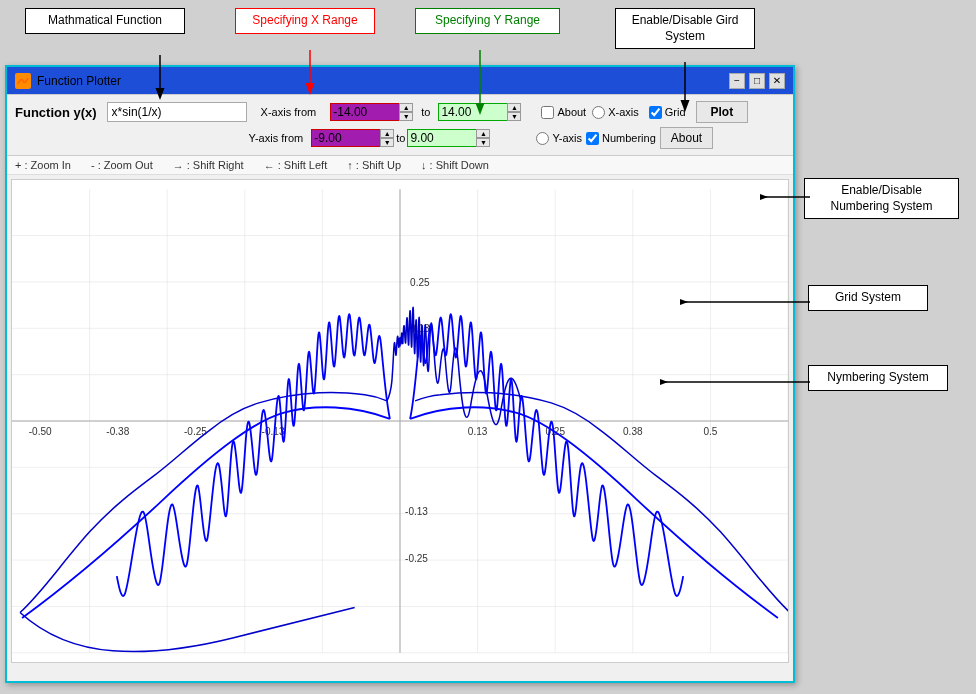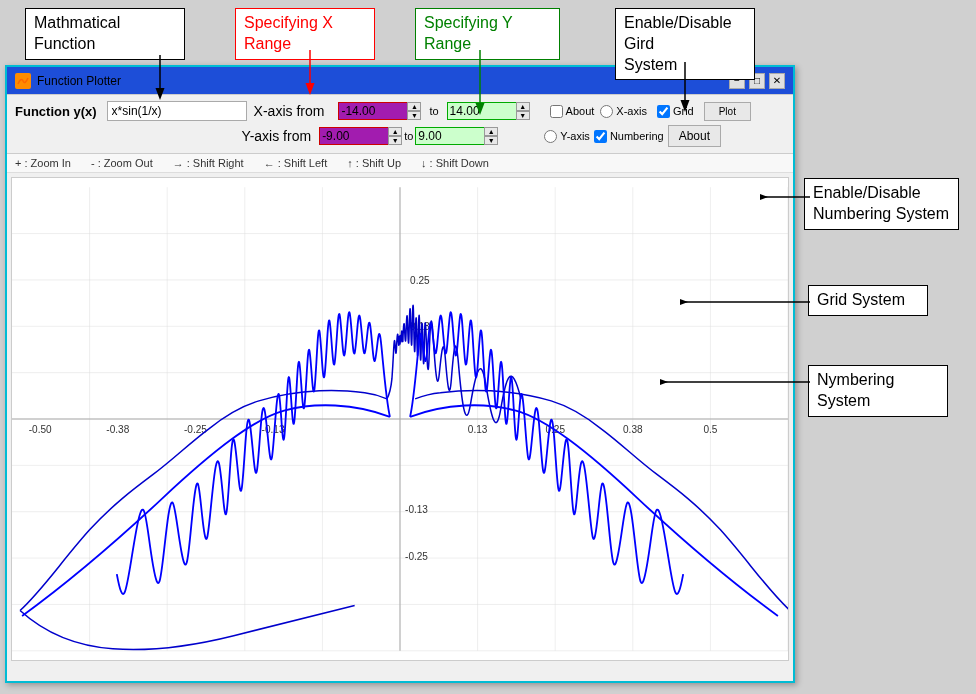--- a/index.html
+++ b/index.html
@@ -12,22 +12,22 @@
       overflow: hidden;
       position: relative;
     }
 
     
     .annotation-box {
       position: absolute;
       background: white;
       border: 1.5px solid black;
       padding: 4px 8px;
-      font-size: 16px;
-      text-align: left;
+      font-size: 12px;
+      text-align: center;
       line-height: 1.3;
       z-index: 10;
     }
 
     
     .window {
       position: absolute;
       top: 65px;
       left: 5px;
       width: 790px;
@@ -93,22 +93,22 @@
       white-space: nowrap;
     }
     .function-input {
       border: 1px solid #aaa;
       padding: 2px 4px;
       width: 140px;
       font-size: 12px;
       background: white;
     }
     .axis-from-label {
-      font-size: 14px;
-      margin-left: 1px;
+      font-size: 11px;
+      margin-left: 8px;
       white-space: nowrap;
     }
     .range-input {
       width: 70px;
       font-size: 12px;
       padding: 1px 2px;
       border: 1px solid #999;
     }
     .range-input.red-bg { background: #a21caf; border-color: #cc0000; margin-left: 8px; }
     .range-input.green-bg { background: #ccffcc; border-color: #00aa00; }
@@ -139,24 +139,25 @@
     }
     .radio-label {
       display: flex;
       align-items: center;
       gap: 3px;
       font-size: 11px;
       white-space: nowrap;
     }
     .plot-btn {
       padding: 3px 14px;
-      font-size: 10px;
+      font-size: 12px;
       border: 1px solid #aaa;
       background: #e8e8e8;
       cursor: pointer;
+      font-weight: bold;
     }
     .about-btn {
       padding: 3px 10px;
       font-size: 12px;
       border: 1px solid #aaa;
       background: #e8e8e8;
       cursor: pointer;
     }
 
     

